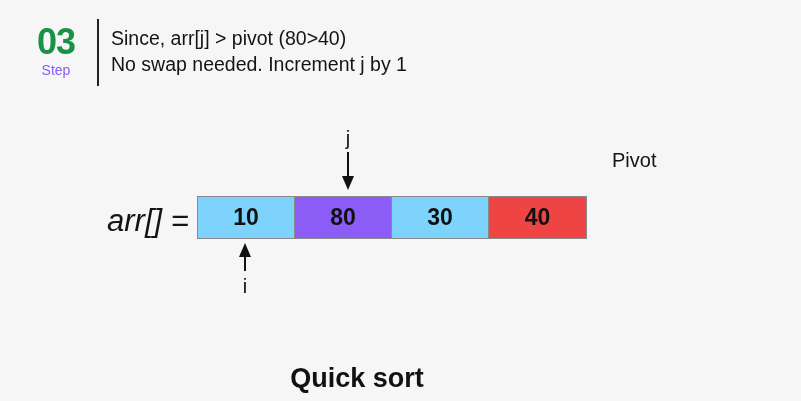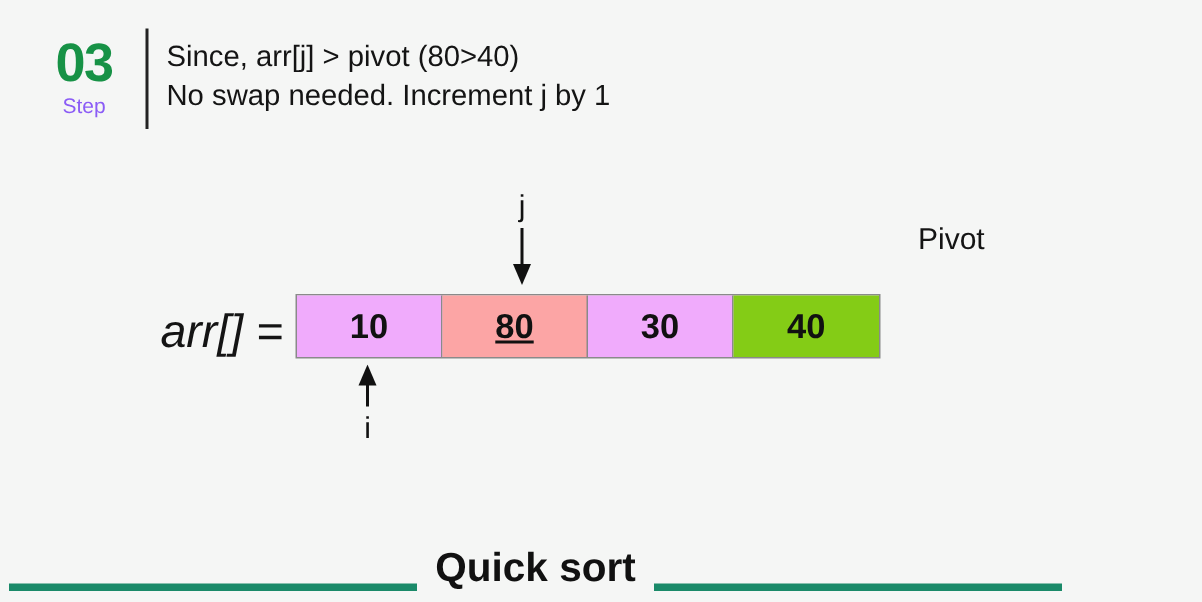--- a/index.html
+++ b/index.html
@@ -87,26 +87,26 @@
   .cell {
     width: 97px;
     height: 41px;
     border-right: 1.5px solid #8a8a8a;
     display: flex;
     align-items: center;
     justify-content: center;
     font-size: 23px;
     font-weight: bold;
     color: #111111;
-    background: #f0abfc;
+    background: #7dd3fc;
     box-sizing: border-box;
   }
   .cell:last-child { border-right: none; }
-  .cell.hl-pink  { background: #fca5a5; text-decoration: underline; }
-  .cell.hl-green { background: #84cc16; }
+  .cell.hl-pink  { background: #8b5cf6; }
+  .cell.hl-green { background: #ef4444; }
 
   
   .pointer-j {
     position: absolute;
     left: 318px;
     top: 128px;
     width: 60px;
     text-align: center;
   }
   .pointer-j .plabel {
@@ -138,22 +138,23 @@
   }
 
   
   .footer {
     position: absolute;
     left: 0;
     top: 362px;
     width: 714px;
     height: 32px;
     display: flex;
-    align-items: flex-end;
+    align-items: center;
     justify-content: center;
+    flex-direction: column;
   }
   .footer-rule {
     height: 5px;
     background: #1a8a69;
     flex: 1 1 auto;
   }
   .footer-rule.left  { margin-left: 6px;  margin-right: 12px; }
   .footer-rule.right { margin-left: 12px; margin-right: 6px;  }
   .footer-title {
     font-size: 27px;

